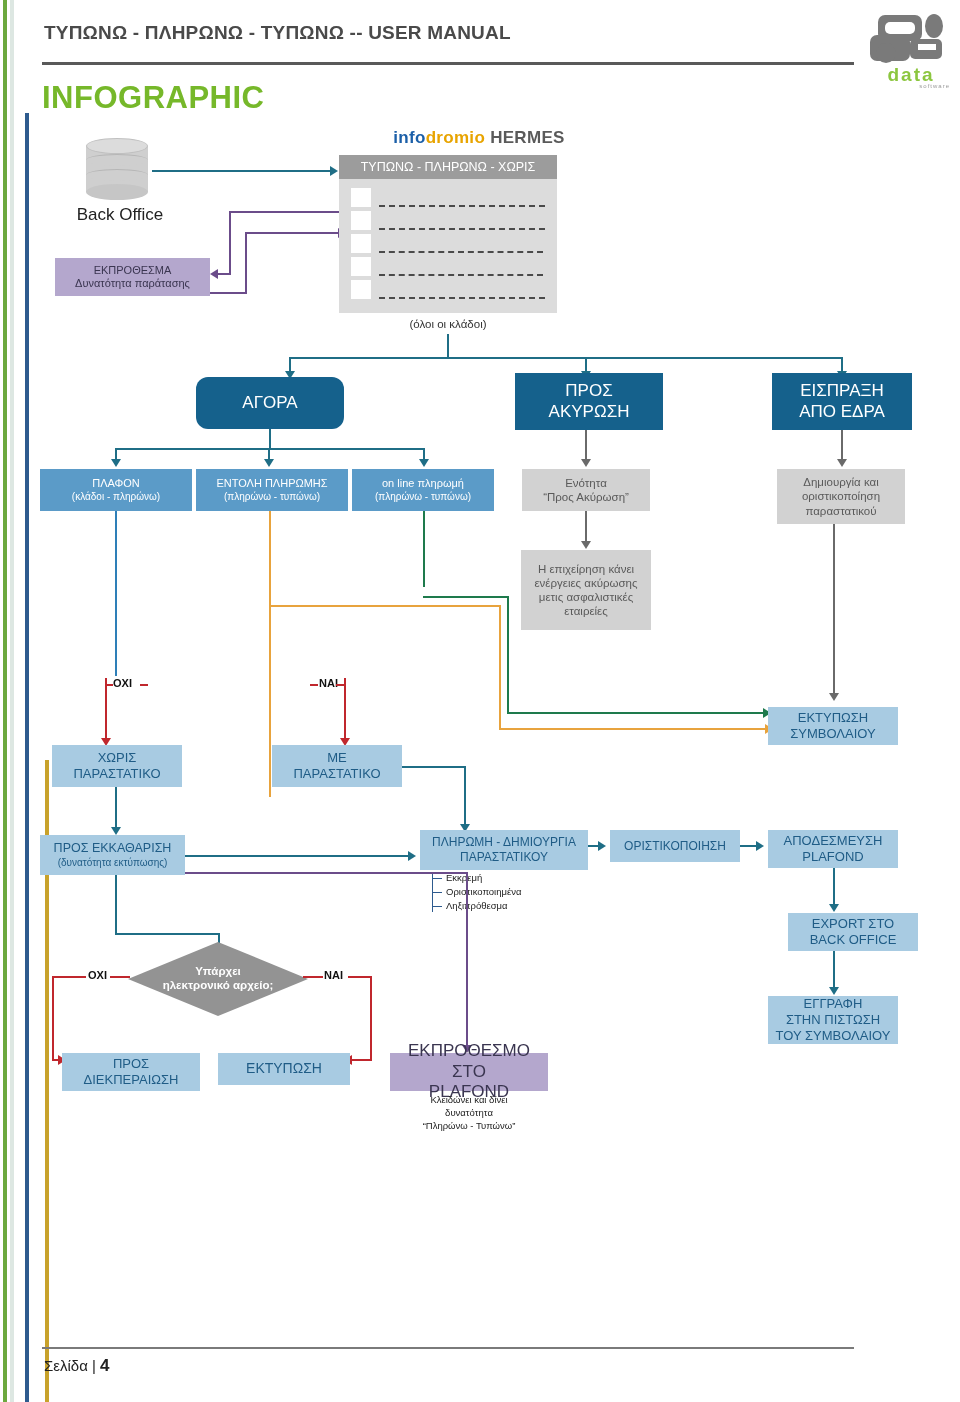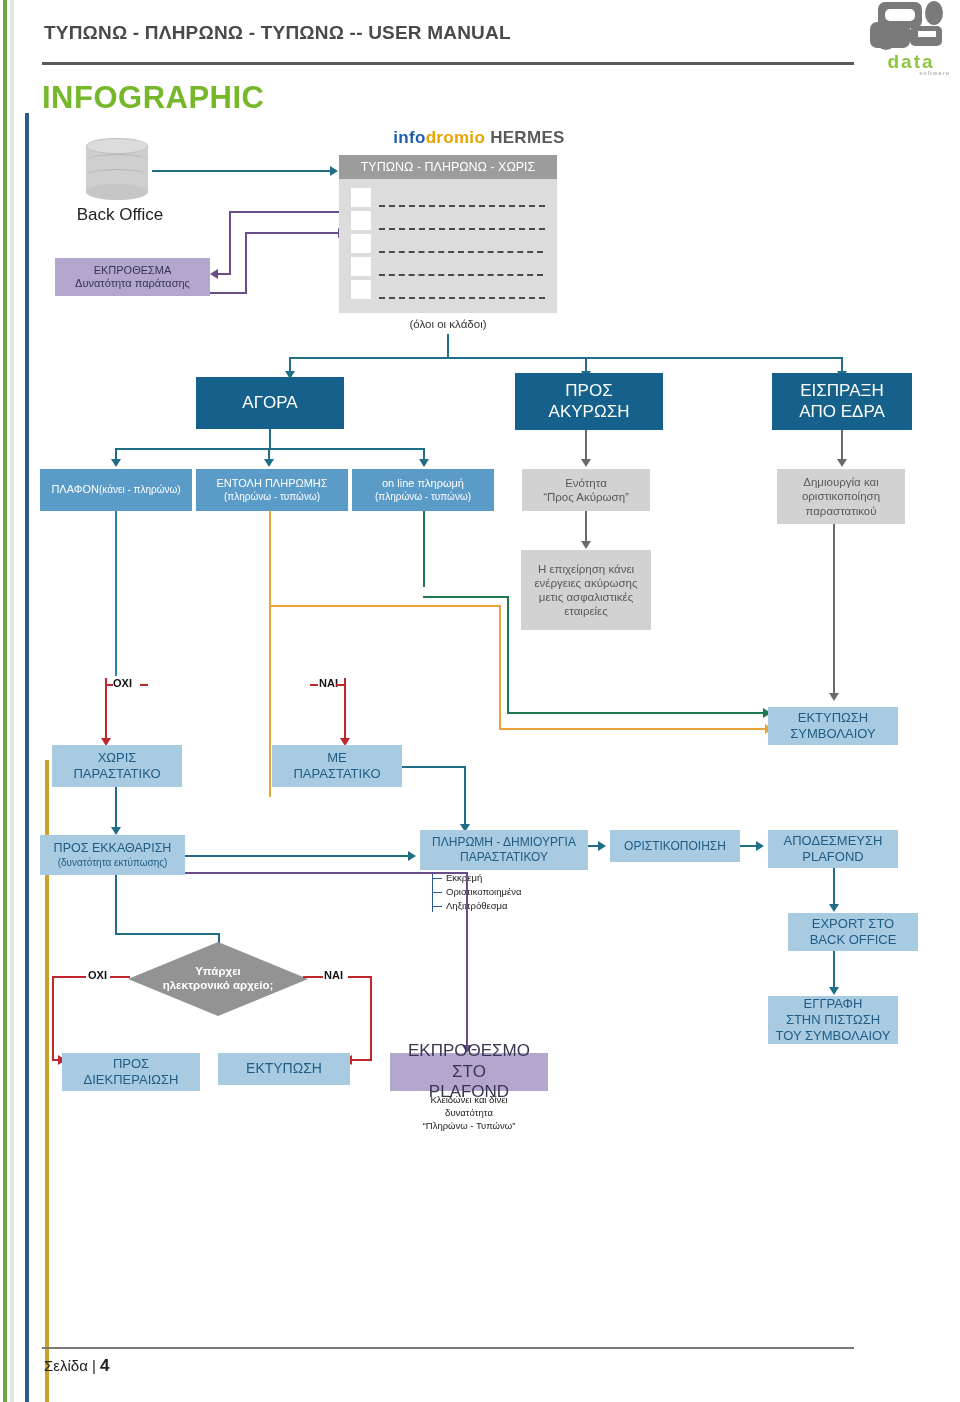--- a/index.html
+++ b/index.html
@@ -28,21 +28,21 @@
   }
   .hdr-rule{
     position:absolute;left:42px;top:62px;width:812px;height:3px;background:#595959;
   }
   .infographic-title{
     position:absolute;left:42px;top:80px;
     font-size:31px;font-weight:bold;color:#76B82A;letter-spacing:.5px;
   }
 
   
-  .logo{position:absolute;left:866px;top:0;width:86px;height:80px;}
+  .logo{position:absolute;left:866px;top:13px;width:86px;height:80px;}
   .logo .wordmark{
     position:absolute;left:6px;top:52px;width:78px;
     text-align:center;font-size:19px;font-weight:bold;color:#8CC63F;
     letter-spacing:2px;line-height:1;
   }
   .logo .sub{
     position:absolute;left:6px;top:70px;width:78px;text-align:right;
     font-size:6px;color:#9b9b9b;letter-spacing:1px;
   }
 
@@ -196,43 +196,43 @@
 
   <div class="ln" style="left:447px;top:334px;width:2px;height:24px;background:#1F6E86;"></div>
   <div class="ln" style="left:289px;top:357px;width:553px;height:2px;background:#1F6E86;"></div>
   <div class="ln" style="left:289px;top:357px;width:2px;height:16px;background:#1F6E86;"></div>
   <div class="arr down" style="left:285px;top:371px;border-top:8px solid #1F6E86;"></div>
   <div class="ln" style="left:585px;top:357px;width:2px;height:16px;background:#1F6E86;"></div>
   <div class="arr down" style="left:581px;top:371px;border-top:8px solid #1F6E86;"></div>
   <div class="ln" style="left:841px;top:357px;width:2px;height:16px;background:#1F6E86;"></div>
   <div class="arr down" style="left:837px;top:371px;border-top:8px solid #1F6E86;"></div>
 
-  <div class="node dark" style="left:196px;top:377px;width:148px;height:52px;">ΑΓΟΡΑ</div>
+  <div class="node dark" style="left:196px;top:377px;width:148px;height:52px;border-radius:12px;">ΑΓΟΡΑ</div>
   <div class="node dark" style="left:515px;top:373px;width:148px;height:57px;">ΠΡΟΣ
 ΑΚΥΡΩΣΗ</div>
   <div class="node dark" style="left:772px;top:373px;width:140px;height:57px;">ΕΙΣΠΡΑΞΗ
 ΑΠΟ ΕΔΡΑ</div>
 
   <div class="ln" style="left:269px;top:429px;width:2px;height:20px;background:#1F6E86;"></div>
   <div class="ln" style="left:115px;top:448px;width:310px;height:2px;background:#1F6E86;"></div>
   <div class="ln" style="left:115px;top:448px;width:2px;height:13px;background:#1F6E86;"></div>
   <div class="arr down" style="left:111px;top:459px;border-top:8px solid #1F6E86;"></div>
   <div class="ln" style="left:268px;top:448px;width:2px;height:13px;background:#1F6E86;"></div>
   <div class="arr down" style="left:264px;top:459px;border-top:8px solid #1F6E86;"></div>
   <div class="ln" style="left:423px;top:448px;width:2px;height:13px;background:#1F6E86;"></div>
   <div class="arr down" style="left:419px;top:459px;border-top:8px solid #1F6E86;"></div>
 
   <div class="ln" style="left:585px;top:430px;width:2px;height:31px;background:#6A6A6A;"></div>
   <div class="arr down" style="left:581px;top:459px;border-top:8px solid #6A6A6A;"></div>
   <div class="ln" style="left:841px;top:430px;width:2px;height:31px;background:#6A6A6A;"></div>
   <div class="arr down" style="left:837px;top:459px;border-top:8px solid #6A6A6A;"></div>
 
-  <div class="node mid" style="left:40px;top:469px;width:152px;height:42px;">
+  <div class="node mid" style="left:40px;top:469px;width:152px;height:42px;flex-direction:column;">
     <span>ΠΛΑΦΟΝ</span>
-    <span class="sml">(κάνει - πληρώνω)</span>
+    <span class="sml">(κλάδοι - πληρώνω)</span>
   </div>
   <div class="node mid" style="left:196px;top:469px;width:152px;height:42px;flex-direction:column;">
     <span>ΕΝΤΟΛΗ ΠΛΗΡΩΜΗΣ</span>
     <span class="sml">(πληρώνω - τυπώνω)</span>
   </div>
   <div class="node mid" style="left:352px;top:469px;width:142px;height:42px;flex-direction:column;">
     <span>on line πληρωμή</span>
     <span class="sml">(πληρώνω - τυπώνω)</span>
   </div>
   <div class="node gray" style="left:522px;top:469px;width:128px;height:42px;">Ενότητα

